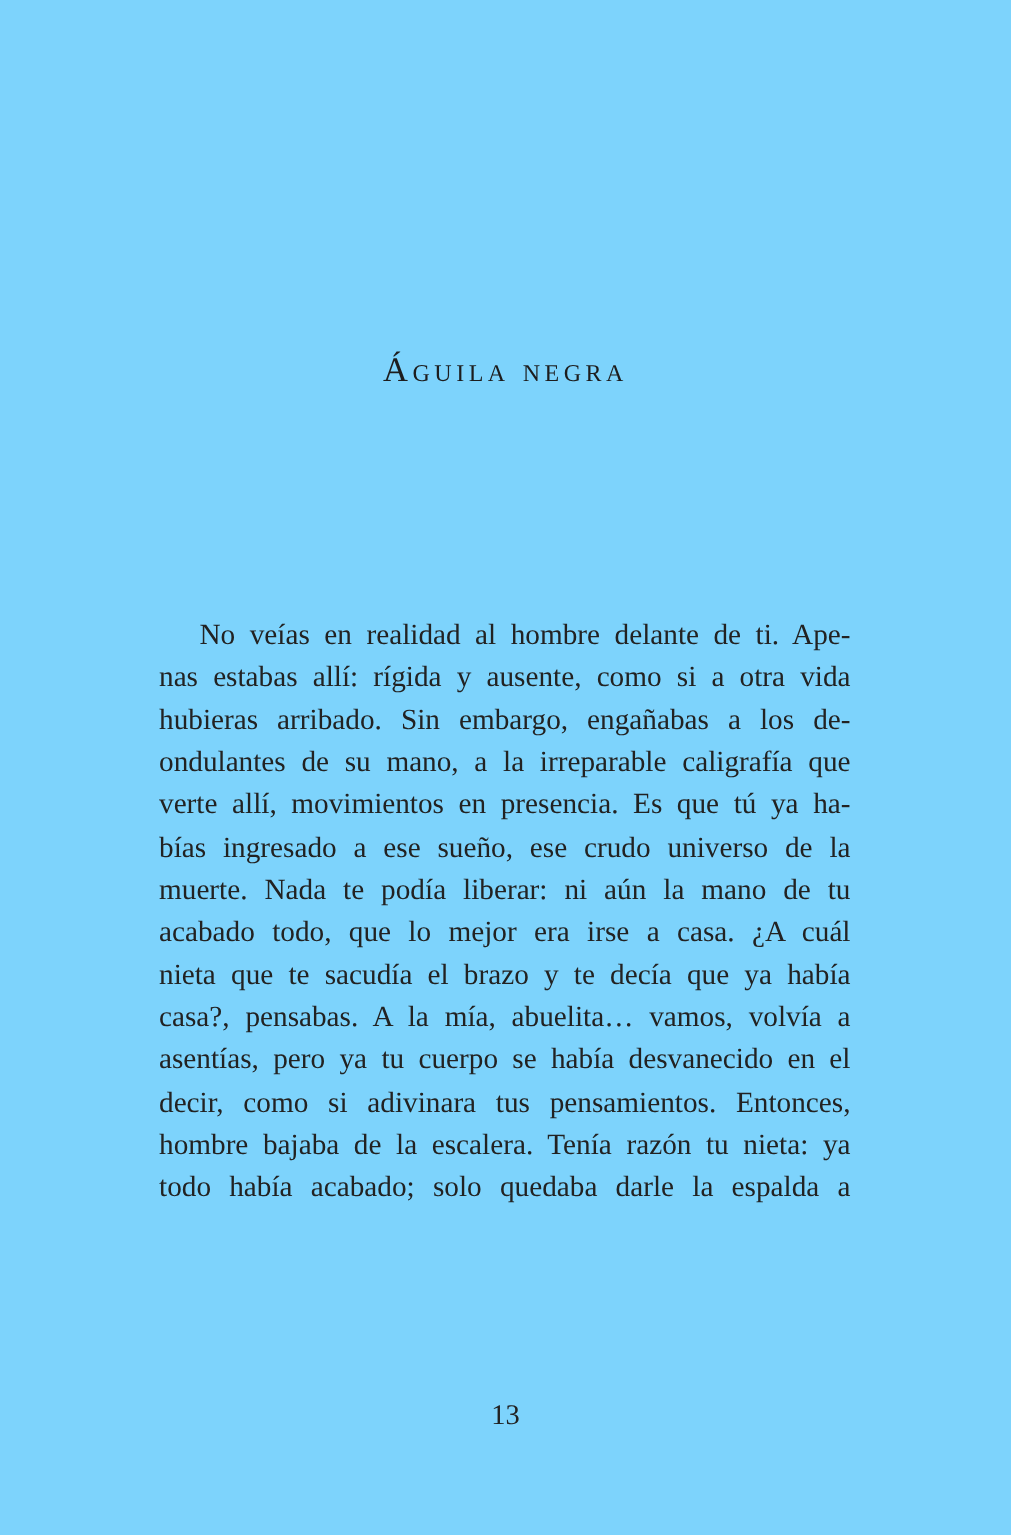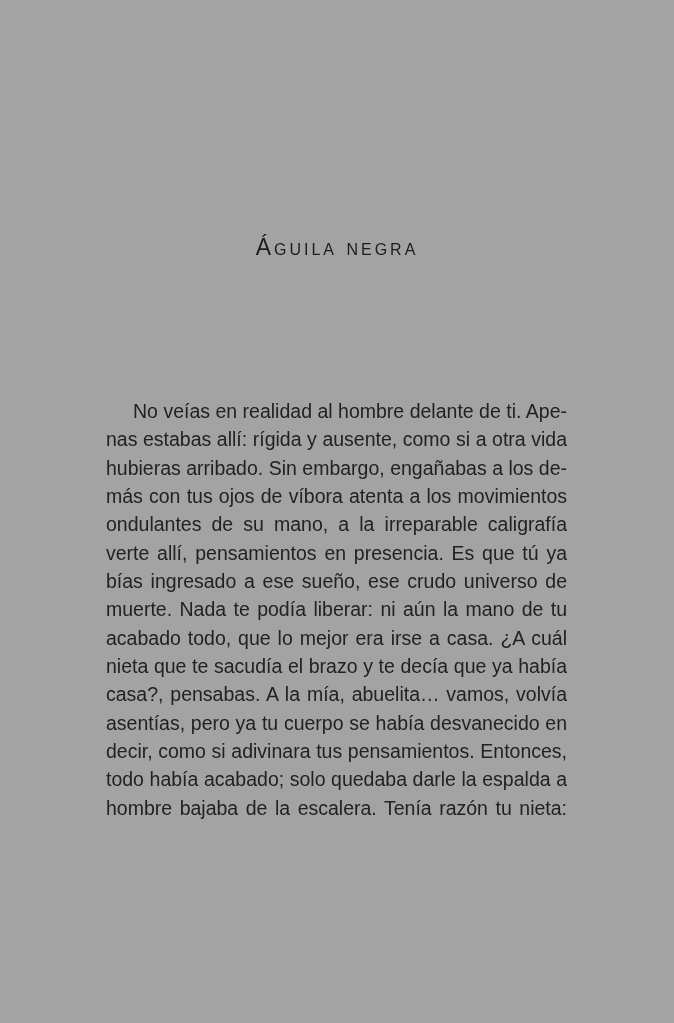--- a/index.html
+++ b/index.html
@@ -4,41 +4,41 @@
 <style>
   html, body {
     margin: 0;
     padding: 0;
     background: #ffffff;
   }
   .page {
     position: relative;
     width: 674px;
     height: 1023px;
-    background: #a3a3a3;
-    font-family: Liberation Sans, sans-serif;
+    background: #7dd3fc;
+    font-family: Liberation Serif, serif;
     color: #222222;
     overflow: hidden;
   }
   .chapter-title {
     position: absolute;
     top: 234px;
     left: 0;
     width: 674px;
     margin: 0;
     text-align: center;
     font-variant: small-caps;
     font-weight: 400;
     font-size: 23px;
     letter-spacing: 3px;
     color: #1d1d1d;
   }
   .text-block {
     position: absolute;
-    top: 397px;
+    top: 410px;
     left: 106px;
     width: 461px;
     font-size: 19.5px;
     color: #222222;
   }
   .text-block .line {
     height: 28.35px;
     line-height: 28.35px;
     text-align: justify;
     text-align-last: justify;
@@ -62,27 +62,27 @@
 </head>
 <body>
 
 <div class="page">
   <h1 class="chapter-title">Águila negra</h1>
 
   <div class="text-block">
       <div class="line">No veías en realidad al hombre delante de ti. Ape-</div>
       <div class="line">nas estabas allí: rígida y ausente, como si a otra vida</div>
       <div class="line">hubieras arribado. Sin embargo, engañabas a los de-</div>
-      <div class="line">más con tus ojos de víbora atenta a los movimientos</div>
       <div class="line">ondulantes de su mano, a la irreparable caligrafía que</div>
-      <div class="line">verte allí, pensamientos en presencia. Es que tú ya ha-</div>
+      <div class="line">verte allí, movimientos en presencia. Es que tú ya ha-</div>
       <div class="line">bías ingresado a ese sueño, ese crudo universo de la</div>
       <div class="line">muerte. Nada te podía liberar: ni aún la mano de tu</div>
       <div class="line">acabado todo, que lo mejor era irse a casa. ¿A cuál</div>
       <div class="line">nieta que te sacudía el brazo y te decía que ya había</div>
       <div class="line">casa?, pensabas. A la mía, abuelita… vamos, volvía a</div>
       <div class="line">asentías, pero ya tu cuerpo se había desvanecido en el</div>
       <div class="line">decir, como si adivinara tus pensamientos. Entonces,</div>
+      <div class="line">hombre bajaba de la escalera. Tenía razón tu nieta: ya</div>
       <div class="line">todo había acabado; solo quedaba darle la espalda a</div>
-      <div class="line">hombre bajaba de la escalera. Tenía razón tu nieta: ya</div>
     </div>
 
+  <div class="page-number">13</div>
 </div>
 
 </body></html>

